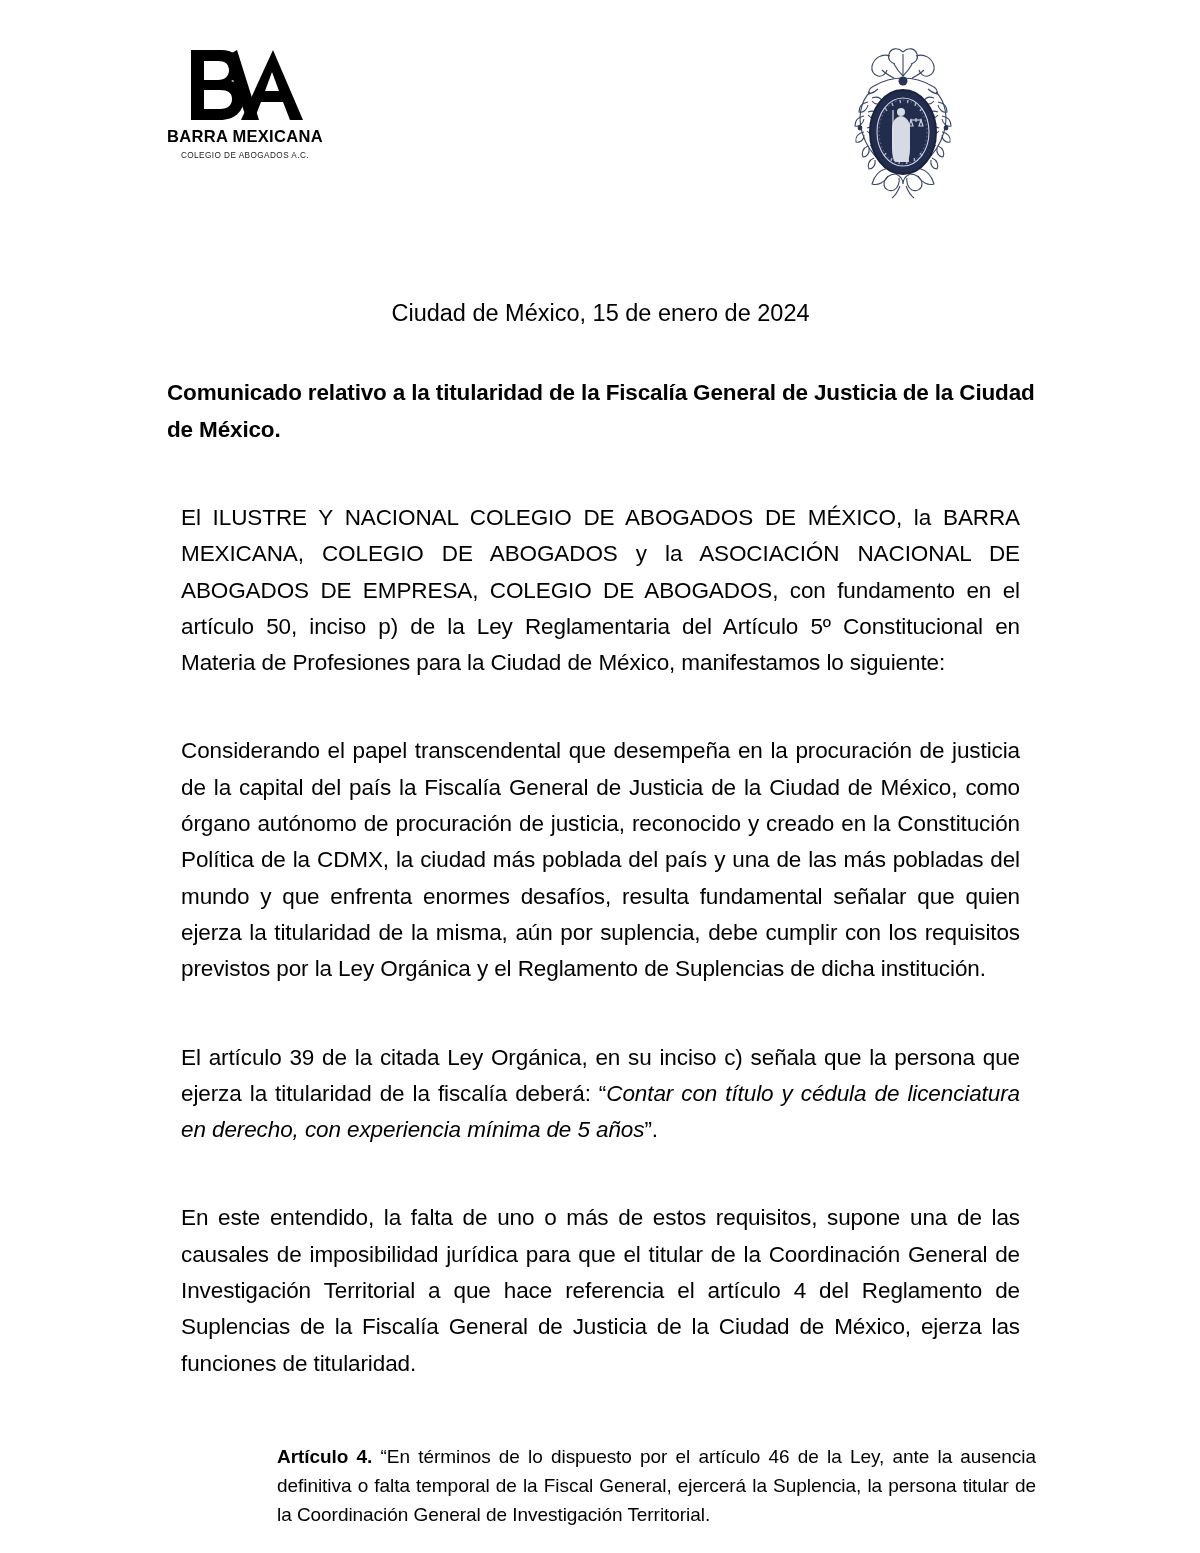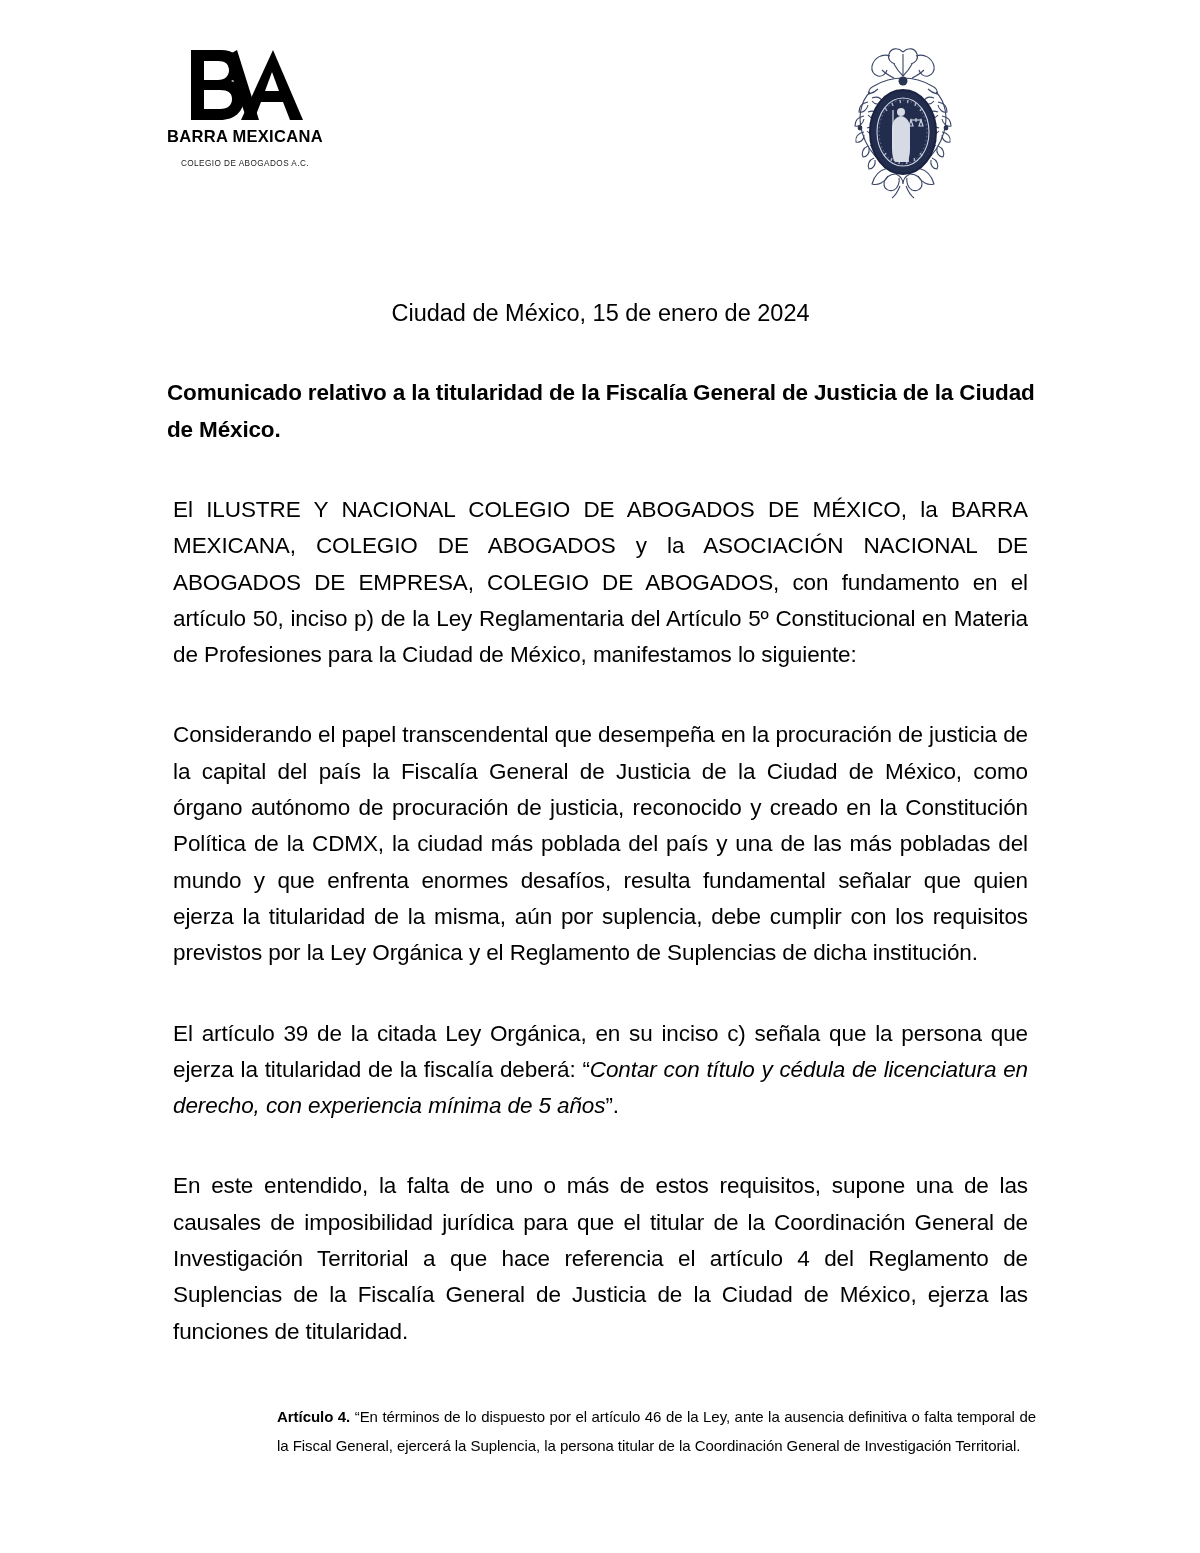--- a/index.html
+++ b/index.html
@@ -50,21 +50,21 @@
   .bma-name {
     margin-top: 4px;
     font-size: 16.5px;
     font-weight: bold;
     letter-spacing: 0.3px;
     color: #000;
     line-height: 1.05;
     white-space: nowrap;
   }
   .bma-sub {
-    margin-top: 14px;
+    margin-top: 6px;
     font-size: 8.2px;
     letter-spacing: 0.45px;
     color: #1a1a1a;
     white-space: nowrap;
   }
 
   
   .logo-anade {
     left: 505px;
     top: 50px;
@@ -122,35 +122,35 @@
     font-size: 22.5px;
     font-weight: bold;
     line-height: 37px;
     margin: 44px 0 8px 2px;
     letter-spacing: -0.15px;
   }
   p.para {
     font-size: 22.5px;
     line-height: 36.3px;
     text-align: justify;
-    margin: 8px;
+    margin: 16px;
     padding-top: 36px;
     letter-spacing: -0.1px;
   }
   p.para .it {
     font-style: italic;
   }
   .blockquote {
     margin: 0;
     padding-top: 44px;
     padding-left: 112px;
   }
   .blockquote p {
     margin: 0;
-    font-size: 15px;
+    font-size: 19px;
     line-height: 29px;
     text-align: justify;
     letter-spacing: -0.05px;
   }
   .blockquote .qlabel {
     font-weight: bold;
   }
 </style>
 </head>
 <body>

